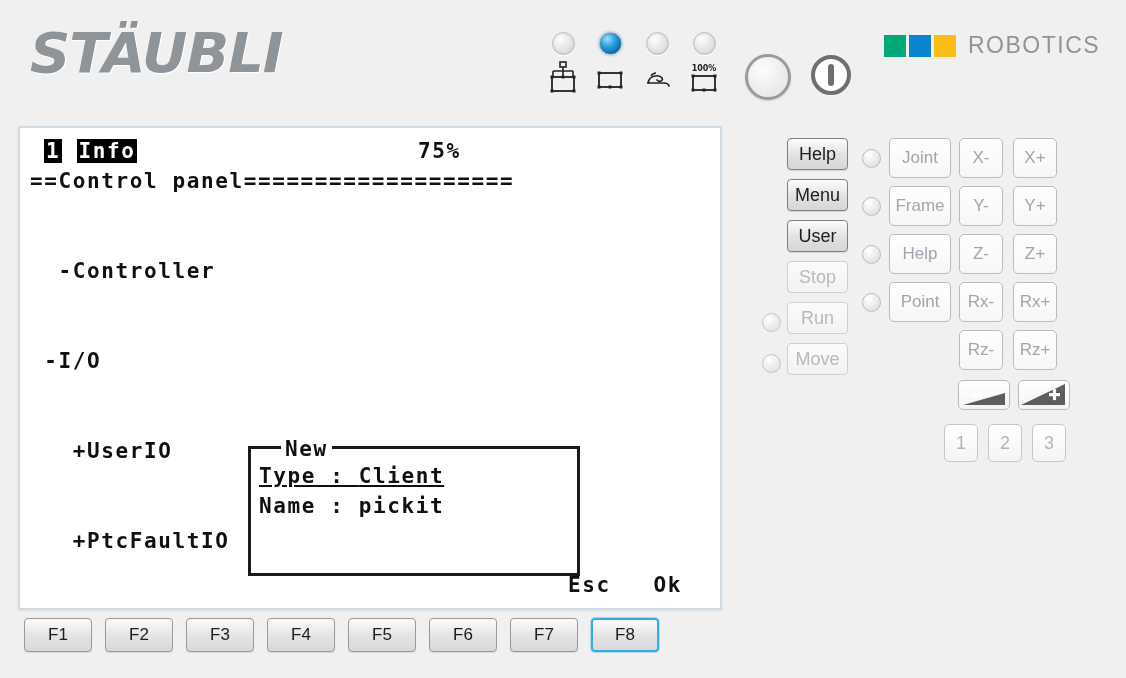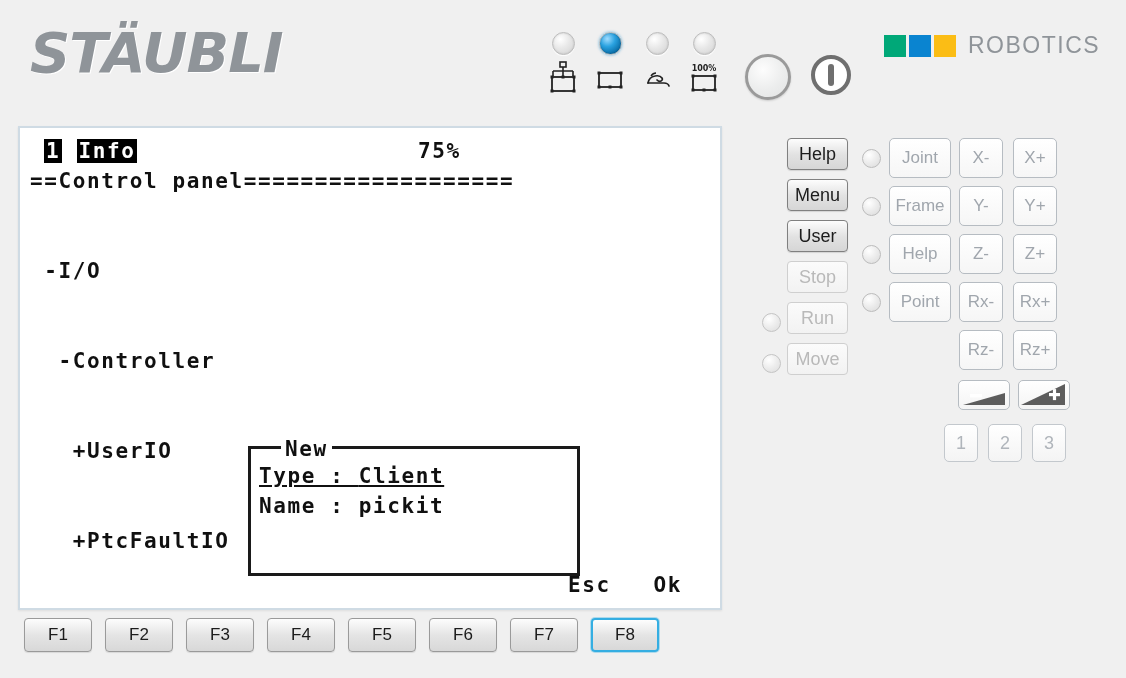--- a/index.html
+++ b/index.html
@@ -284,22 +284,22 @@
   <div class="lcd">
     <div class="lcdinner">
 
       <div class="titlerow mono"><span class="inv">1</span><span>&nbsp;</span><span class="inv">Info</span></div>
 
       <div class="pct mono">75%</div>
 
       <div class="rule mono">==Control panel===================</div>
 
       <div class="treewrap mono">
+        <div>  -Controller</div>
         <div> -I/O</div>
-        <div>  -Controller</div>
         <div>   +UserIO</div>
         <div>   +PtcFaultIO</div>
         
         
         
         
         
         
         
         

